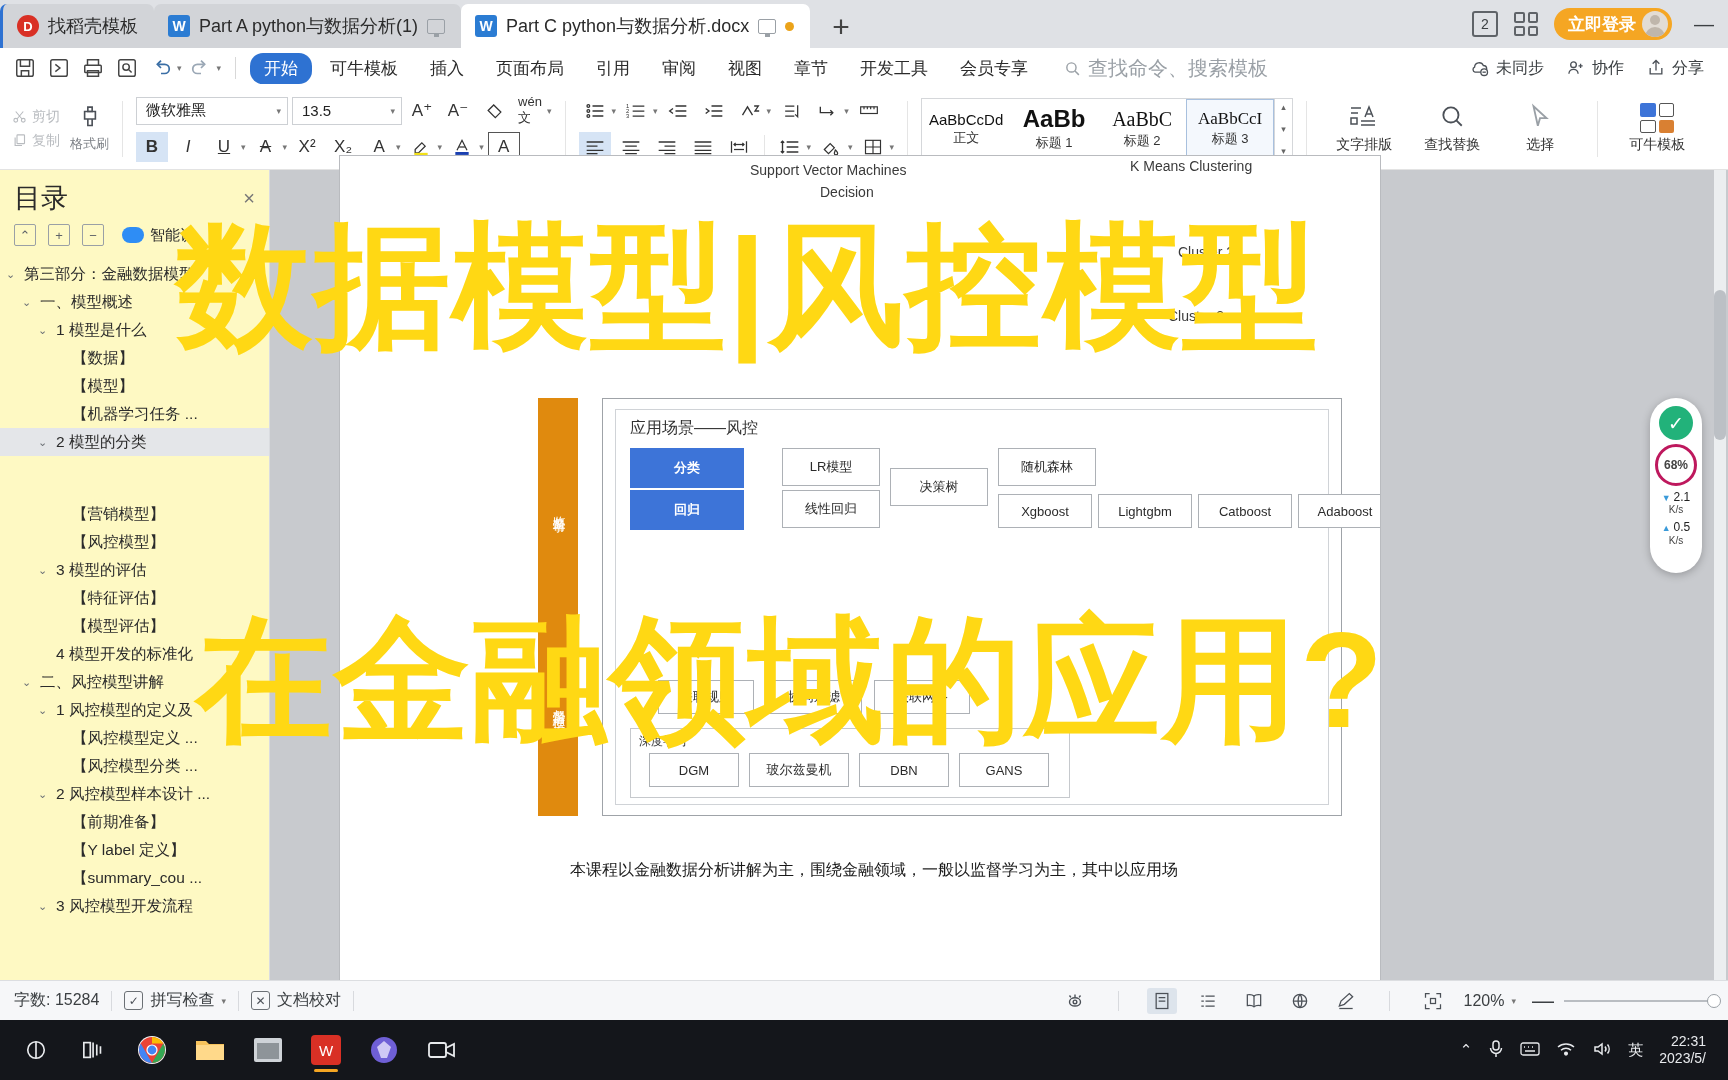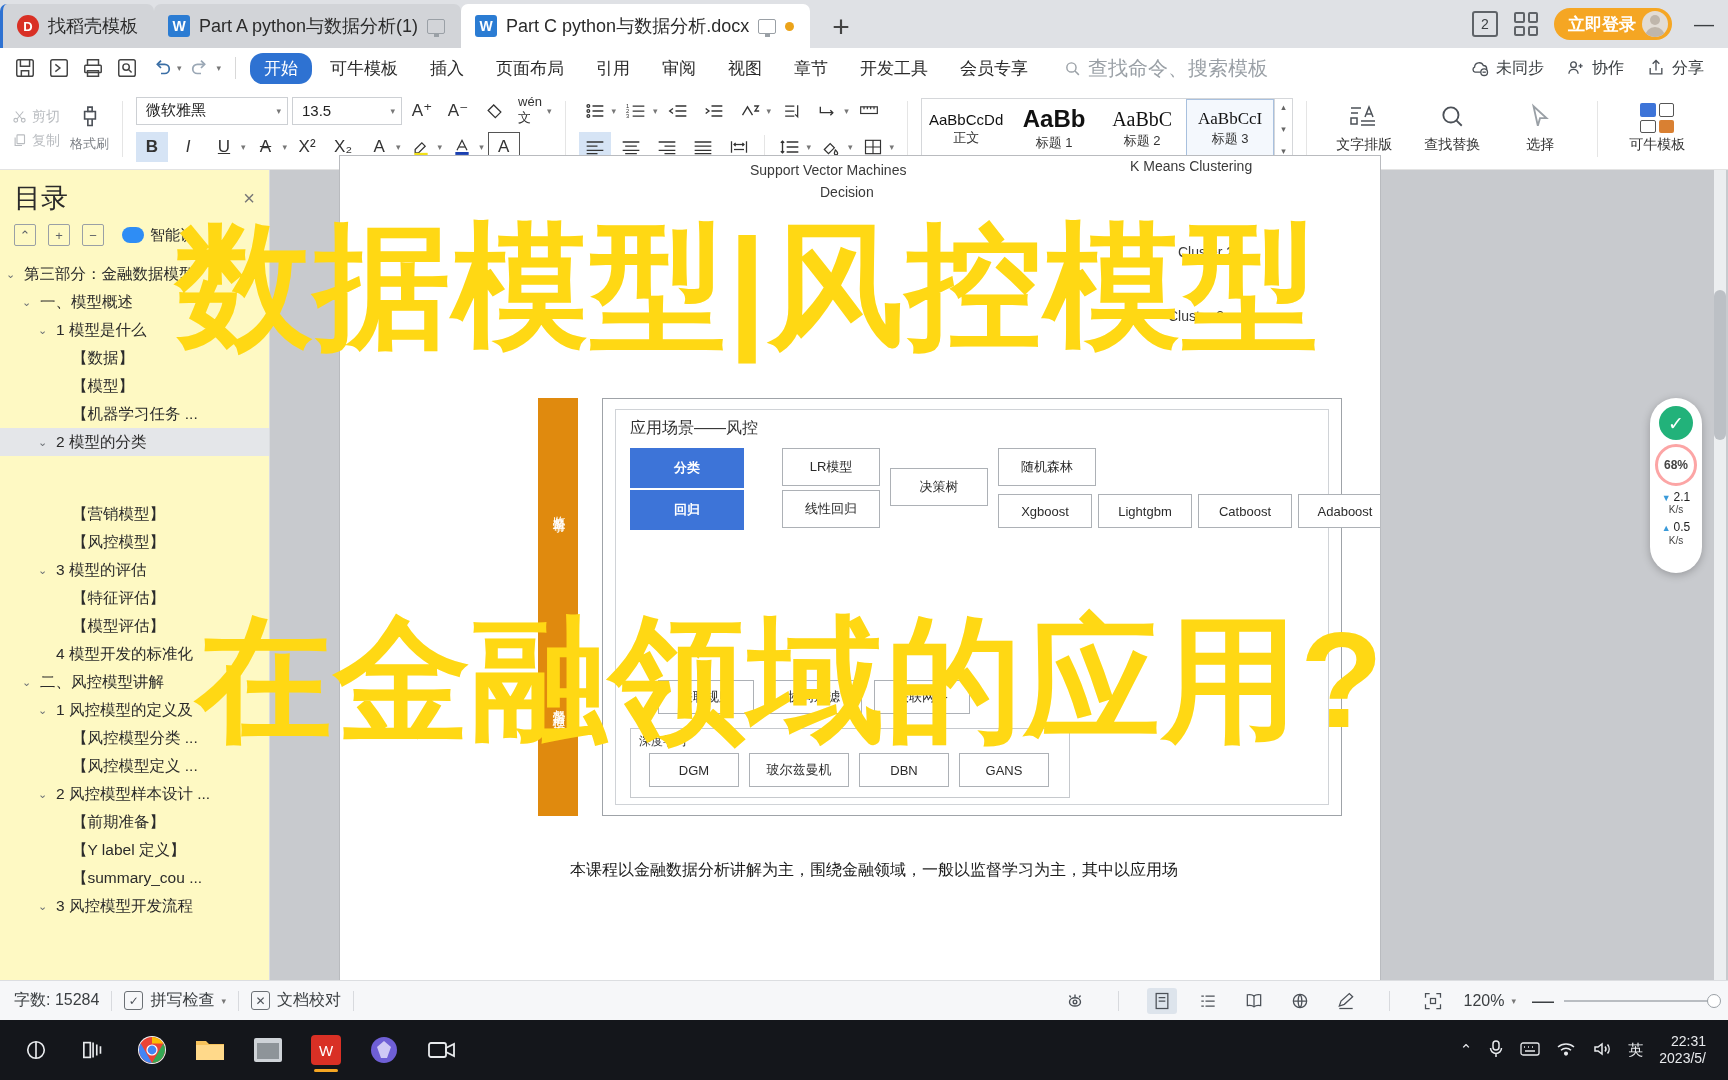--- a/index.html
+++ b/index.html
@@ -129,21 +129,21 @@
      display:flex;flex-direction:column;align-items:center;justify-content:space-around;color:#fff;font-size:13px;
      text-align:center;line-height:1.15;padding:14px 2px;}
   .obtxt{writing-mode:vertical-rl;letter-spacing:2px;}
   .body-text{position:absolute;left:230px;top:700px;width:790px;font-size:16px;color:#1a1a1a;line-height:1.7;}
 
   
   .netwidget{position:absolute;right:26px;top:228px;width:52px;height:175px;border-radius:26px;background:#fff;
      box-shadow:0 2px 8px rgba(0,0,0,.25);display:flex;flex-direction:column;align-items:center;padding-top:8px;gap:4px;}
   .nw-check{width:34px;height:34px;border-radius:50%;background:#22b27a;color:#fff;display:flex;align-items:center;
      justify-content:center;font-size:19px;}
-  .ring{width:42px;height:42px;border-radius:50%;border:3px solid #fca5a5;display:flex;align-items:center;
+  .ring{width:42px;height:42px;border-radius:50%;border:3px solid #be185d;display:flex;align-items:center;
      justify-content:center;font-size:12px;color:#444;font-weight:bold;}
   .nw-rate{display:flex;flex-direction:column;align-items:center;font-size:10px;color:#444;line-height:1.2;}
   .nw-rate .v{font-size:12px;color:#222;}
   .up{color:#3a9ad9;font-size:9px;}
 
   .vscroll{position:absolute;right:2px;top:0;width:12px;height:810px;background:#eceef0;}
   .vthumb{position:absolute;right:2px;top:120px;width:12px;height:150px;background:#bcc0c5;border-radius:6px;}
 
   
   .status{position:absolute;left:0;top:980px;width:1728px;height:40px;background:#f6f7f9;
@@ -657,25 +657,25 @@
           <div class="toc-item" style="padding-left: 22px;">
             <span class="chev">⌄</span>
             <span>二、风控模型讲解</span>
           </div>
           <div class="toc-item" style="padding-left: 38px;">
             <span class="chev">⌄</span>
             <span>1 风控模型的定义及</span>
           </div>
           <div class="toc-item" style="padding-left: 54px;">
             <span class="nochev"></span>
+            <span>【风控模型定义 ...</span>
+          </div>
+          <div class="toc-item" style="padding-left: 54px;">
+            <span class="nochev"></span>
             <span>【风控模型分类 ...</span>
-          </div>
-          <div class="toc-item" style="padding-left: 54px;">
-            <span class="nochev"></span>
-            <span>【风控模型定义 ...</span>
           </div>
           <div class="toc-item" style="padding-left: 38px;">
             <span class="chev">⌄</span>
             <span>2 风控模型样本设计 ...</span>
           </div>
           <div class="toc-item" style="padding-left: 54px;">
             <span class="nochev"></span>
             <span>【前期准备】</span>
           </div>
           <div class="toc-item" style="padding-left: 54px;">

